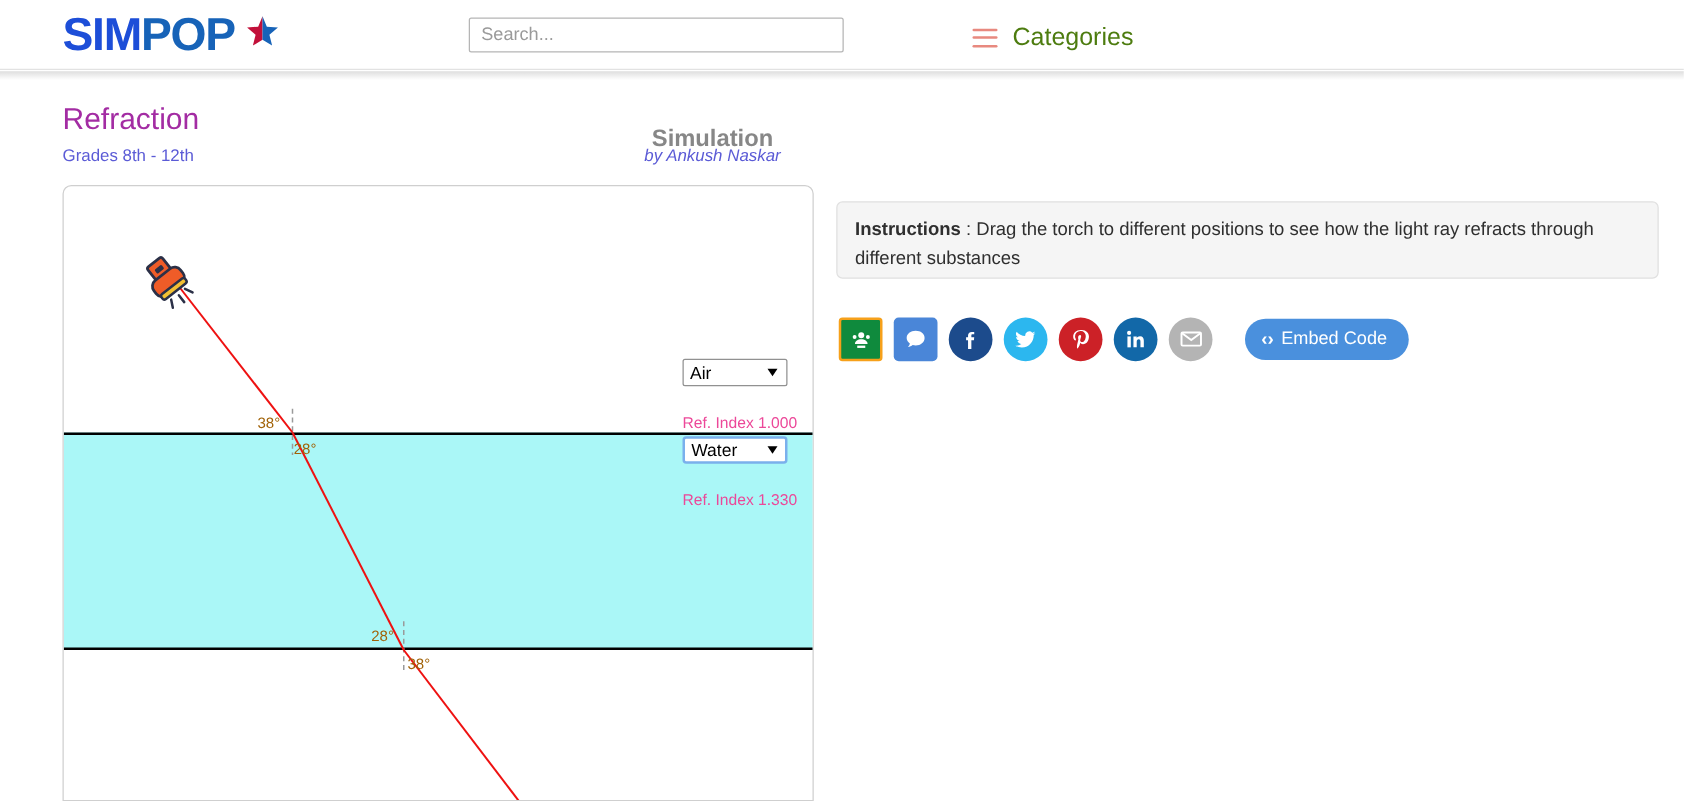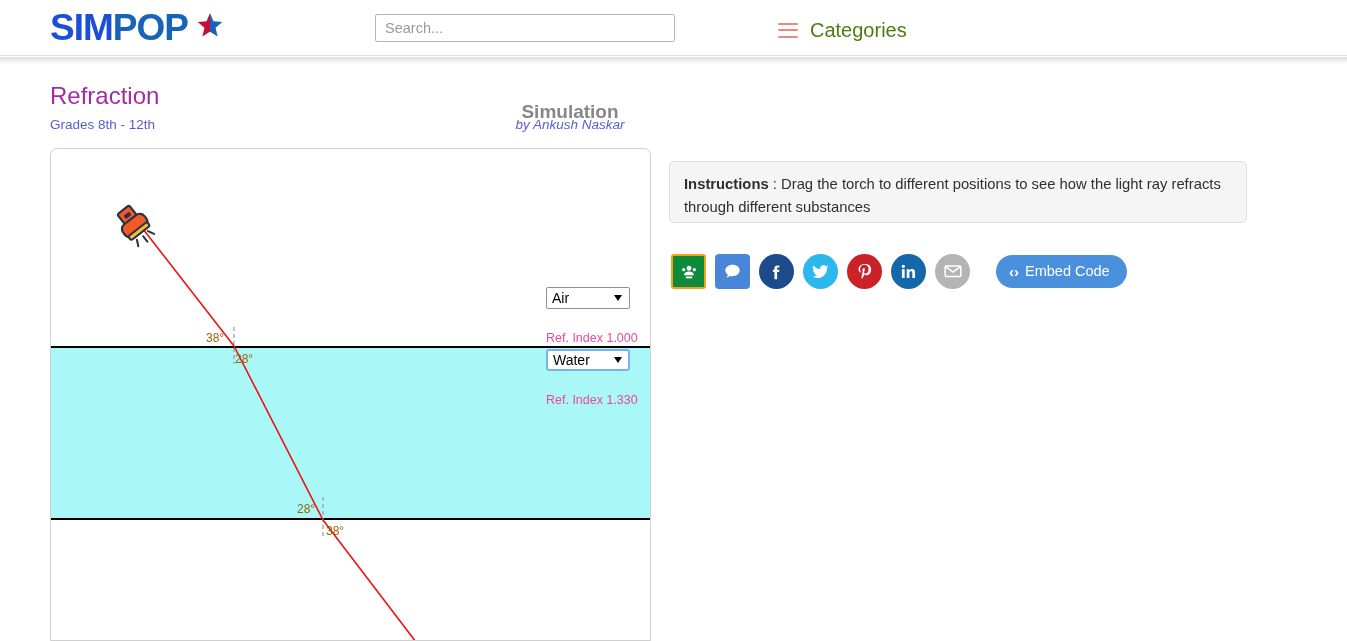--- a/index.html
+++ b/index.html
@@ -195,21 +195,21 @@
   .refindex {
     margin-top: 22px;
     font-size: 12.5px;
     color: #ec4899;
     white-space: nowrap;
   }
 
   
   #instructions-box {
     position: absolute; left: 669px; top: 161px;
-    width: 578px; height: 62px;
+    width: 658px; height: 62px;
     background: #f5f5f5;
     border: 1px solid #e0e0e0;
     border-radius: 5px;
     padding: 11px 14px;
     font-size: 14.8px;
     color: #2f2f2f;
     line-height: 1.55;
   }
   #instructions-label { font-weight: bold; }
 

